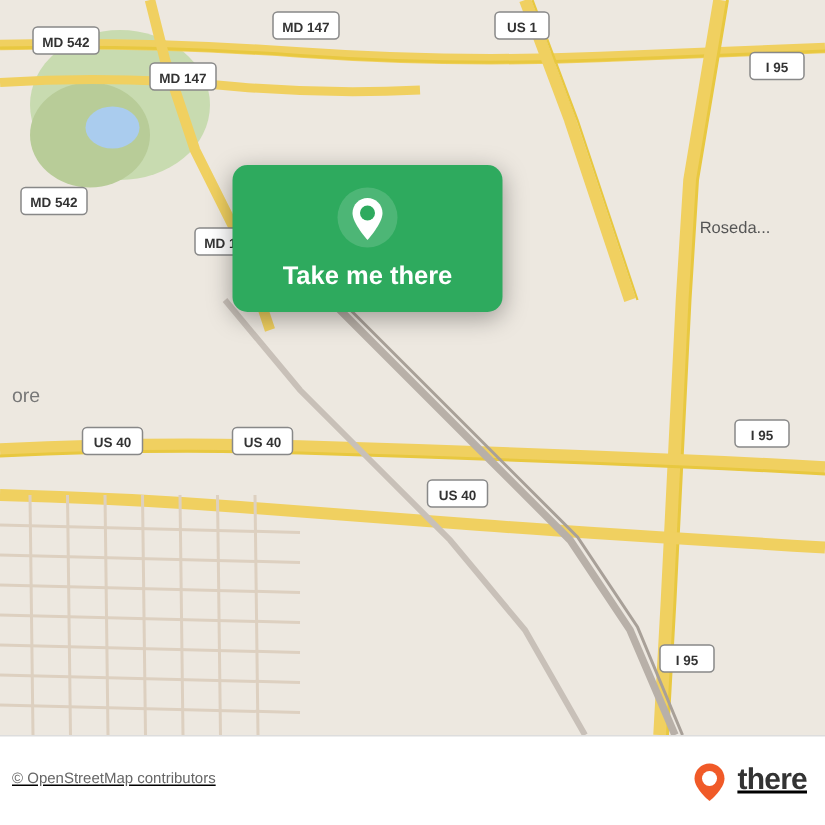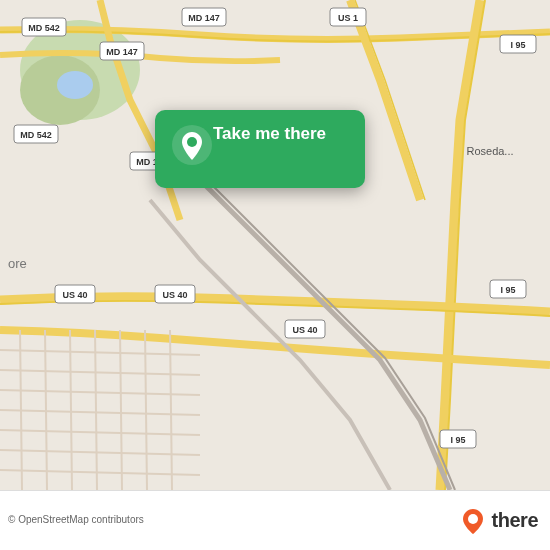--- a/index.html
+++ b/index.html
@@ -23,26 +23,27 @@
     #map-svg {
       width: 100%;
       height: 100%;
     }
 
     
     #popup-card {
       position: absolute;
       top: 110px;
       left: 155px;
-      width: 210px;
+      width: 180px;
       background: #2eaa5e;
       border-radius: 10px;
       padding: 14px 16px 14px 16px;
       display: flex;
-      flex-direction: row;
+      flex-direction: column;
+      align-items: center;
       box-shadow: 0 4px 16px rgba(0,0,0,0.35);
       cursor: pointer;
     }
 
     #popup-pin-icon {
       width: 42px;
       height: 42px;
       margin-bottom: 8px;
     }
 
@@ -56,20 +57,21 @@
     
     #bottom-bar {
       width: 550px;
       height: 60px;
       background: #fff;
       border-top: 1px solid #ddd;
       display: flex;
       align-items: center;
       justify-content: space-between;
       padding: 0 12px 0 8px;
+      text-decoration: underline;
     }
 
     #bottom-left {
       display: flex;
       flex-direction: column;
       justify-content: center;
     }
 
     #copyright-text {
       font-size: 10px;

